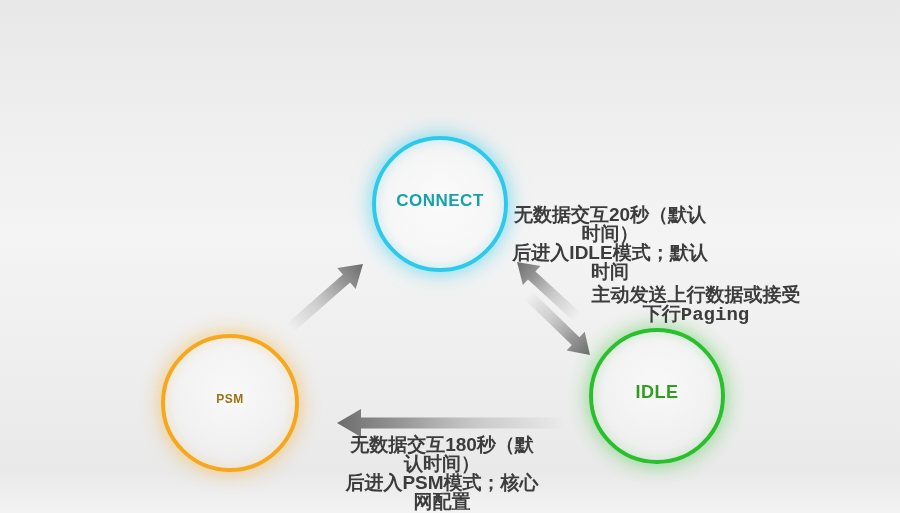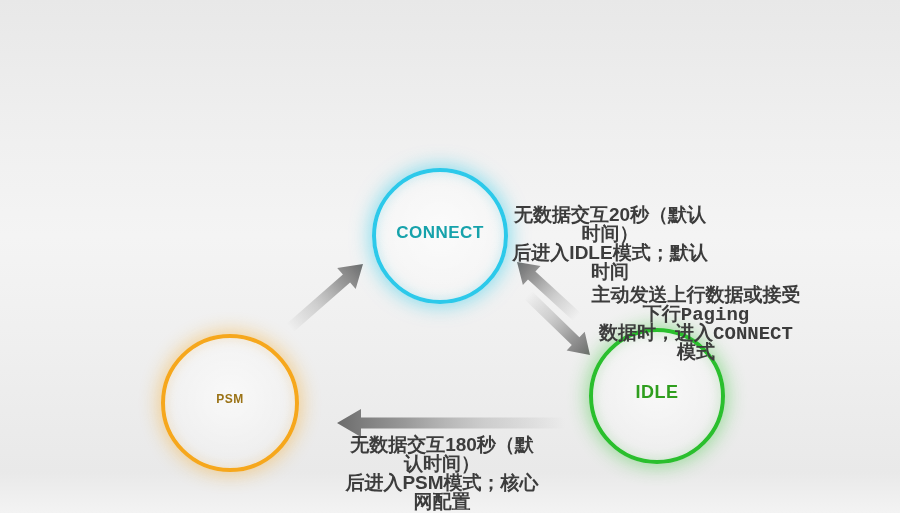--- a/index.html
+++ b/index.html
@@ -8,21 +8,21 @@
     font-family:"Liberation Sans","DejaVu Sans",sans-serif;
     background:linear-gradient(180deg,#e8e8e8 0%,#f0f0f0 28%,#f4f4f4 46%,#efefef 68%,#e9e9e9 92%,#f3f3f3 100%);
   }
   .arrow-layer{position:absolute;left:0;top:0;width:900px;height:513px;}
   .state-circle{
     position:absolute;border-radius:50%;box-sizing:border-box;
     display:flex;align-items:center;justify-content:center;
     background:radial-gradient(circle at 50% 45%,rgba(255,255,255,0.65) 0%,rgba(255,255,255,0.2) 68%,rgba(255,255,255,0) 100%);
   }
   .circle-connect{
-    left:372px;top:168px;width:136px;height:136px;border:4px solid #2cc9ea;
+    left:372px;top:136px;width:136px;height:136px;border:4px solid #2cc9ea;
     box-shadow:0 0 18px 3px rgba(60,205,235,0.55), inset 0 0 12px rgba(60,205,235,0.28);
   }
   .circle-idle{
     left:589px;top:328px;width:136px;height:136px;border:4px solid #2abf2d;
     box-shadow:0 0 18px 3px rgba(60,200,60,0.45), inset 0 0 12px rgba(60,200,60,0.22);
   }
   .circle-psm{
     left:161px;top:334px;width:138px;height:138px;border:4px solid #f6a71c;
     box-shadow:0 0 18px 3px rgba(246,170,40,0.45), inset 0 0 12px rgba(246,170,40,0.22);
   }
@@ -90,21 +90,20 @@
     <span class="state-label">PSM</span>
   </div>
 
   <div class="t-label t-connect-idle">
     <div>无数据交互20秒（默认时间）</div>
     <div>后进入IDLE模式；默认时间</div>
   </div>
 
   <div class="t-label t-idle-connect">
     <div>主动发送上行数据或接受下行Paging</div>
-    <div>数据时，进入CONNECT模式</div>
   </div>
 
 
   <div class="t-label t-idle-psm">
     <div>无数据交互180秒（默认时间）</div>
     <div>后进入PSM模式；核心网配置</div>
   </div>
 
 </div>
 

